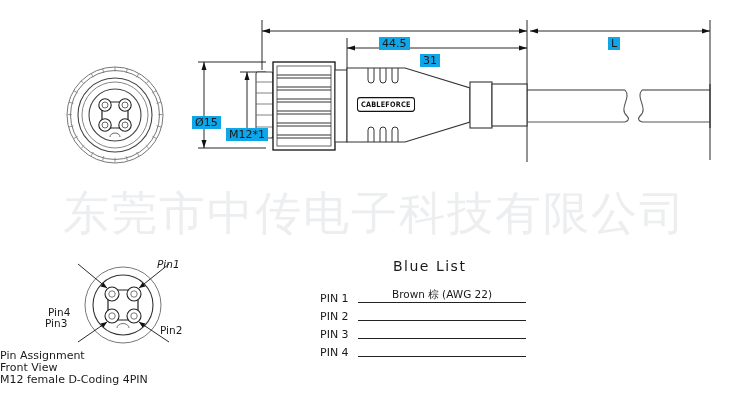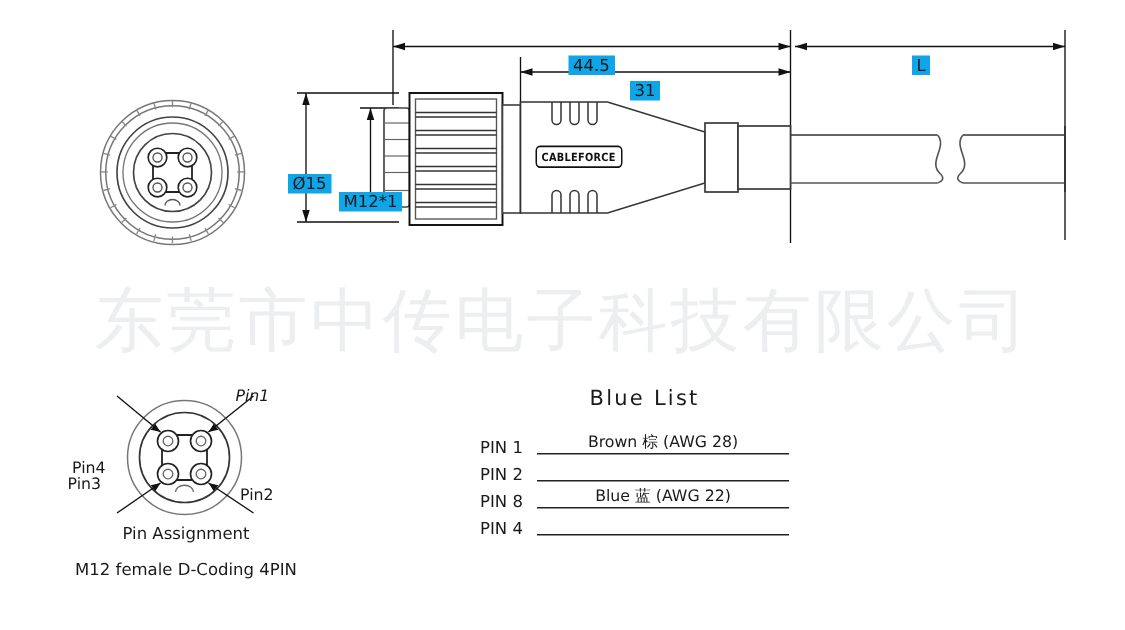--- a/index.html
+++ b/index.html
@@ -46,21 +46,20 @@
   .label-text {
     font-size: 10.5px;
     color: #1a1a1a;
     white-space: nowrap;
     font-family: "DejaVu Sans", sans-serif;
   }
   .caption-text {
     font-size: 11px;
     color: #1a1a1a;
     white-space: nowrap;
-    text-align: center;
     font-family: "DejaVu Sans", sans-serif;
   }
   .title-text {
     font-size: 14px;
     letter-spacing: 1.5px;
     color: #1a1a1a;
     white-space: nowrap;
     font-family: "DejaVu Sans", sans-serif;
   }
   .wire-pin {
@@ -301,31 +300,31 @@
       </g>
     </g>
   </svg>
 
   <div class="abs label-text" style="left:48px; top:258px;margin-top:48px;">Pin4</div>
   <div class="abs label-text" style="left:157px; top:258px;font-style:italic;">Pin1</div>
   <div class="abs label-text" style="left:45px; top:317px;">Pin3</div>
   <div class="abs label-text" style="left:160px; top:324px;">Pin2</div>
 
   <div class="abs caption-text" style="left:0px; top:349px; width:248px;">Pin  Assignment</div>
+  <div class="abs caption-text" style="left:0px; top:361px; width:248px;">Front  View</div>
   <div class="abs caption-text" style="left:0px; top:373px; width:248px;">M12 female D-Coding 4PIN</div>
 
   <div class="abs title-text" style="left:393px; top:258px;">Blue  List</div>
 
   <div class="abs wire-pin" style="left:320px; top:292px;">PIN 1</div>
-  <div class="abs wire-desc" style="left:362px; top:288px; width:160px;">Brown  棕 (AWG 28)</div>
+  <div class="abs wire-desc" style="left:362px; top:288px; width:160px;">Brown  棕 (AWG 22)</div>
   <div class="abs" style="left:358px; top:302px; width:168px; height:1px; background:#222;"></div>
 
   <div class="abs wire-pin" style="left:320px; top:310px;">PIN 2</div>
   <div class="abs" style="left:358px; top:320px; width:168px; height:1px; background:#222;"></div>
 
-  <div class="abs wire-pin" style="left:320px; top:328px;">PIN 8</div>
-  <div class="abs wire-desc" style="left:362px; top:324px; width:160px;">Blue    蓝 (AWG 22)</div>
+  <div class="abs wire-pin" style="left:320px; top:328px;">PIN 3</div>
   <div class="abs" style="left:358px; top:338px; width:168px; height:1px; background:#222;"></div>
 
   <div class="abs wire-pin" style="left:320px; top:346px;">PIN 4</div>
   <div class="abs" style="left:358px; top:356px; width:168px; height:1px; background:#222;"></div>
 
 </div>
 
 </body></html>

